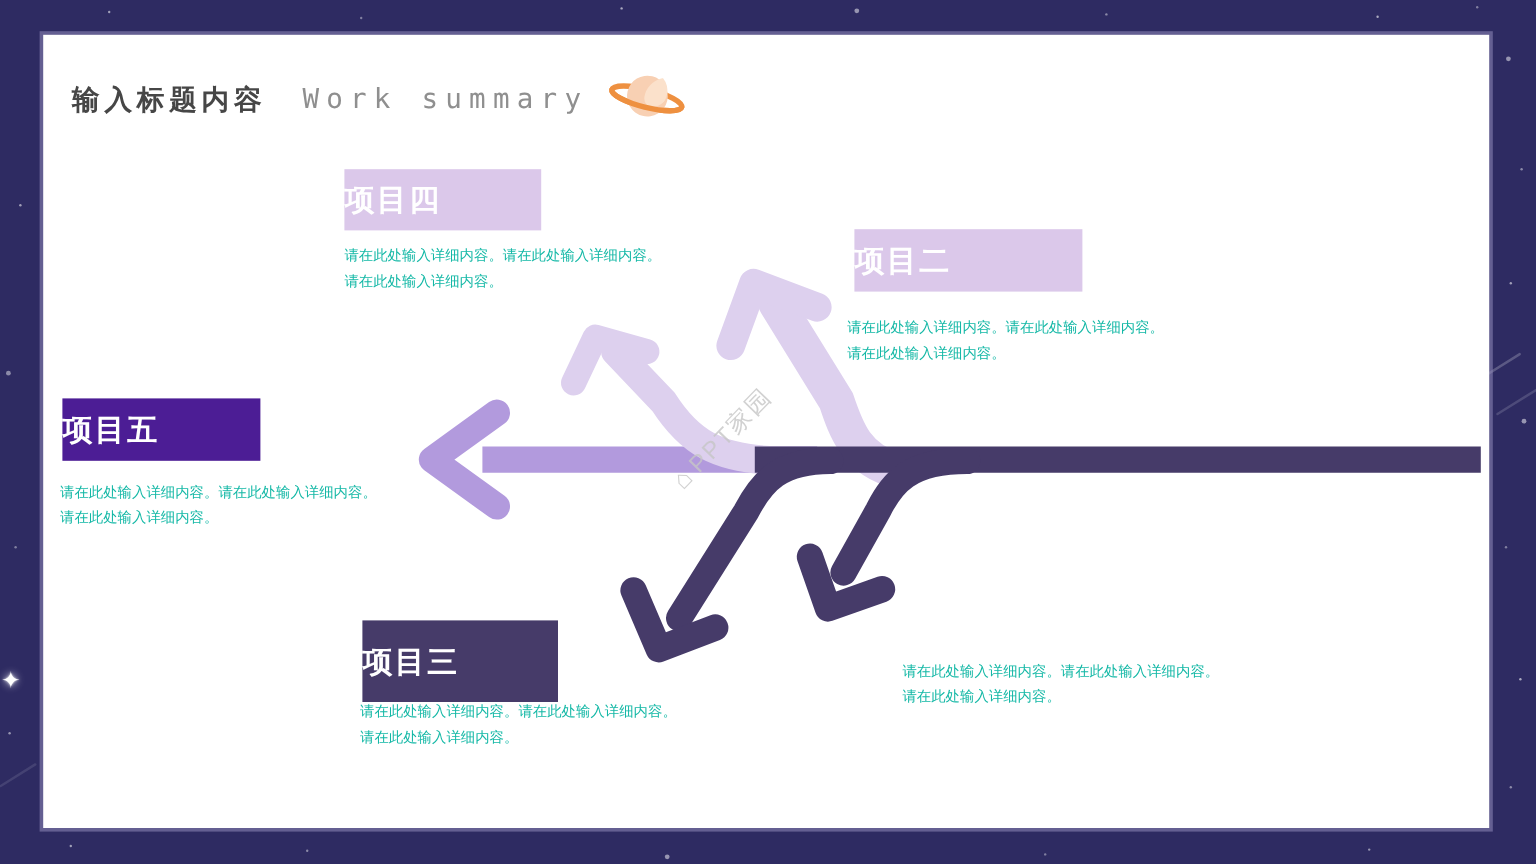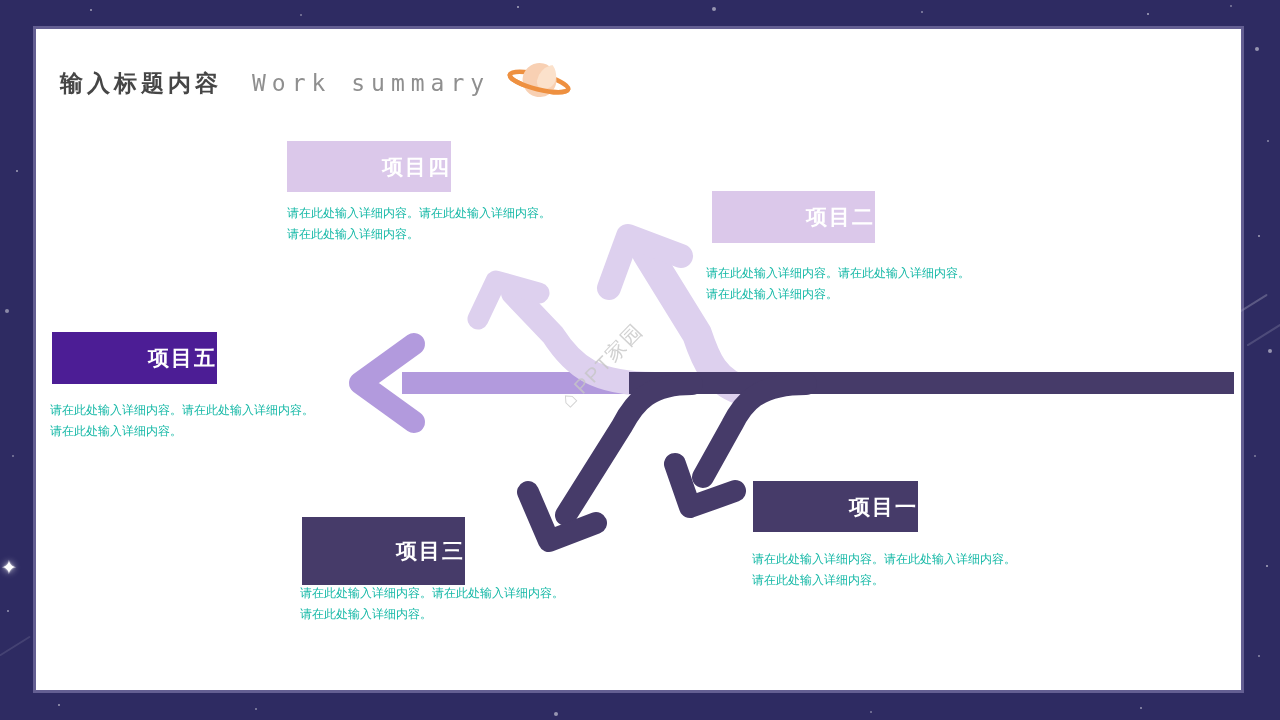--- a/index.html
+++ b/index.html
@@ -85,29 +85,29 @@
     position: absolute; left: 548px; top: 352px;
     transform: rotate(-46deg);
     color: rgba(198,198,198,.8);
     font-size: 20px; letter-spacing: 2px; white-space: nowrap;
     font-weight: 400;
   }
   .watermark .wm-logo { font-size: 22px; margin-right: 4px; }
 
   
   .proj-box {
-    position: absolute; display: flex; align-items: center; justify-content: flex-end;
-    color: #ffffff; font-size: 21px; font-weight: 700; letter-spacing: 2px;
+    position: absolute; display: flex; align-items: center; justify-content: flex-start;
+    color: #ffffff; font-size: 25px; font-weight: 700; letter-spacing: 2px;
   }
   .tone-pale { background: #dbc8ea; }
   .tone-mid  { background: #4c1d95; }
   .tone-dark { background: #463b69; }
 
   .box-p4 { left: 287px; top: 141px; width: 164px; height: 51px; }
-  .box-p2 { left: 712px; top: 191px; width: 163px; height: 52px; }
+  .box-p2 { left: 712px; top: 191px; width: 190px; height: 52px; }
   .box-p5 { left: 52px;  top: 332px; width: 165px; height: 52px; }
   .box-p3 { left: 302px; top: 517px; width: 163px; height: 68px; }
   .box-p1 { left: 753px; top: 481px; width: 165px; height: 51px; }
 
   
   .desc {
     position: absolute; color: #14b8a6; font-size: 12px; line-height: 21px;
     white-space: nowrap;
   }
   .desc-p4 { left: 287px; top: 203px; }
@@ -204,21 +204,18 @@
   </div>
 
   <div class="proj-box tone-dark box-p3">
     <span>项目三</span>
   </div>
   <div class="desc desc-p3">
     <div>请在此处输入详细内容。请在此处输入详细内容。</div>
     <div>请在此处输入详细内容。</div>
   </div>
 
-  <div class="proj-box tone-dark box-p1">
-    <span>项目一</span>
-  </div>
   <div class="desc desc-p1">
     <div>请在此处输入详细内容。请在此处输入详细内容。</div>
     <div>请在此处输入详细内容。</div>
   </div>
 
 </div>
 
 </body></html>

